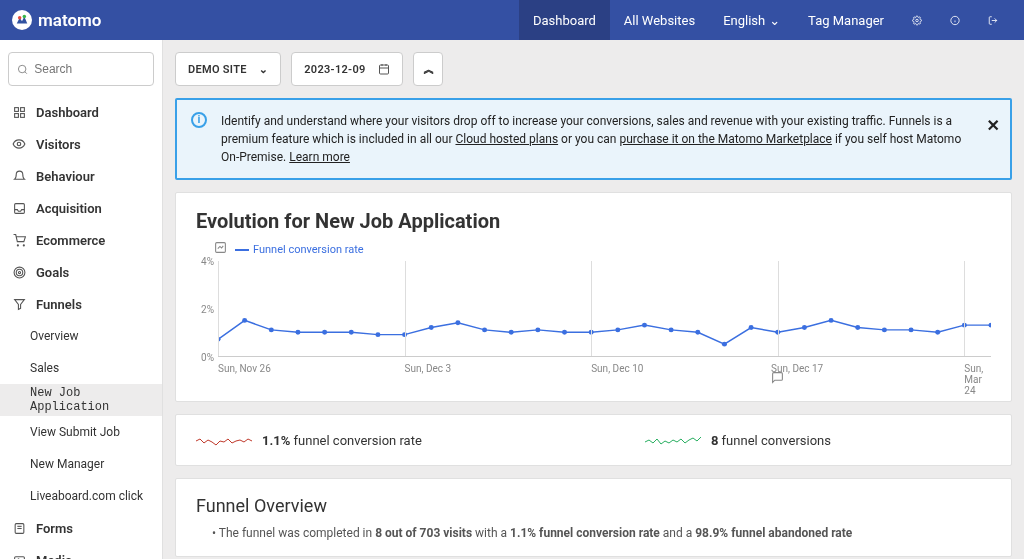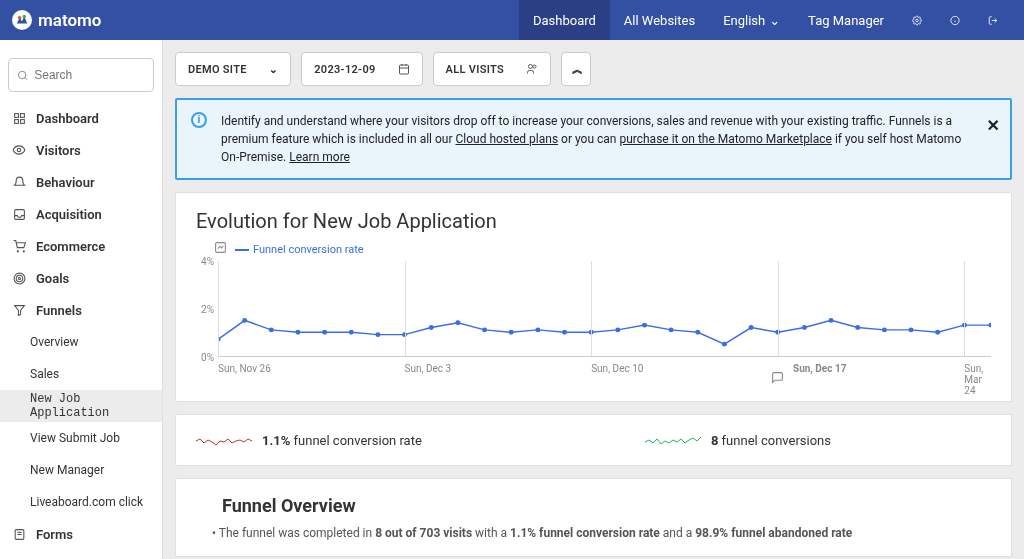--- a/index.html
+++ b/index.html
@@ -12,63 +12,63 @@
 .logo-mark svg { width: 14px; height: 14px; }
 .topnav-spacer { flex: 1; }
 .topnav-item { padding: 0 14px; height: 40px; display: flex; align-items: center; font-size: 13px; color: #fff; cursor: pointer; gap: 4px; }
 .topnav-item.active { background: #2b4084; }
 .topnav-icon { width: 38px; display: flex; justify-content: center; }
 
 
 .toolbar { display: flex; gap: 10px; padding: 12px 12px 0 12px; align-items: center; }
 .searchbox { flex: 0 0 150px; height: 34px; border: 1px solid #ccc; border-radius: 4px; background: #fff; display: flex; align-items: center; padding: 0 8px; color: #888; gap: 6px; }
 .searchbox input { border: none; outline: none; font-size: 12px; width: 100%; background: transparent; }
-.tbtn { height: 34px; border: 1px solid #ccc; border-radius: 4px; background: #fff; display: flex; align-items: center; padding: 0 12px; font-size: 11px; font-weight: 600; color: #333; letter-spacing: 0.3px; gap: 22px; cursor: pointer; }
+.tbtn { height: 34px; border: 1px solid #ccc; border-radius: 4px; background: #fff; display: flex; align-items: center; padding: 0 12px; font-size: 11px; font-weight: 600; color: #333; letter-spacing: 0.3px; gap: 12px; cursor: pointer; }
 .tbtn.icononly { padding: 0 10px; }
 
 
 .layout { display: flex; height: calc(559px - 40px); }
-.sidebar { width: 163px; background: #fff; border-right: 1px solid #e0e0e0; padding-top: 8px; overflow: hidden; }
+.sidebar { width: 163px; background: #fff; border-right: 1px solid #e0e0e0; padding-top: 2px; overflow: hidden; }
 .main { flex: 1; padding: 12px; overflow: hidden; }
 
 .sidemenu { list-style: none; margin-top: 6px; }
 .sidemenu li { display: flex; align-items: center; height: 32px; padding: 0 12px; font-size: 13px; color: #333; cursor: pointer; gap: 10px; }
 .sidemenu li .ic { width: 14px; display: flex; justify-content: center; color: #555; }
 .sidemenu li.bold { font-weight: 600; }
 .sidemenu li.sub { padding-left: 30px; font-weight: 400; font-size: 12px; }
 .sidemenu li.sub.active { background: #edecec; font-family: Liberation Mono, monospace; }
 
 
 .card { background: #fff; border: 1px solid #e0e0e0; border-radius: 2px; margin-bottom: 12px; }
 .notice { background: #eaf4fb; border: 2px solid #39a0e8; padding: 12px 34px 12px 44px; position: relative; font-size: 12px; color: #222; line-height: 1.5; }
 .notice .info-ic { position: absolute; left: 14px; top: 12px; width: 16px; height: 16px; border: 2px solid #39a0e8; border-radius: 50%; display: flex; align-items: center; justify-content: center; color: #39a0e8; font-weight: 700; font-size: 11px; }
 .notice .close-ic { position: absolute; right: 10px; top: 14px; cursor: pointer; font-size: 16px; font-weight: 700; }
 .notice a { color: #222; text-decoration: underline; }
 
 .chart-card { padding: 16px 20px 20px; }
-.chart-title { font-size: 20px; font-weight: 400; margin-bottom: 8px; }
+.chart-title { font-size: 20px; font-weight: 700; margin-bottom: 8px; }
 .chart-legend { font-size: 11px; color: #3b6fe0; margin-left: 26px; }
 .chart-legend::before { content: ""; display: inline-block; width: 14px; height: 2px; background: #3b6fe0; vertical-align: middle; margin-right: 4px; }
 .chart-wrap { position: relative; height: 120px; }
 .ylabels { position: absolute; left: -4px; top: 0; height: 96px; width: 22px; font-size: 10px; color: #888; }
 .ylabels div { position: absolute; right: 0; transform: translateY(-50%); }
 .plotarea { position: absolute; left: 22px; right: 0; top: 0; height: 96px; border-bottom: 1px solid #ccc; }
 .xlabels { position: absolute; left: 22px; right: 0; bottom: 0; height: 18px; font-size: 10px; color: #888; }
 .xlabels div { position: absolute; }
 .grid-v { position: absolute; top: 0; bottom: 0; width: 1px; background: #ddd; }
 .annotation-ic { position: absolute; font-size: 14px; color: #888; }
 .settings-ic-chart { position: absolute; color: #888; }
 
 
 .stats { display: flex; padding: 16px 20px; gap: 40px; }
 .stat { display: flex; align-items: center; gap: 10px; font-size: 13px; }
 .stat .spark { width: 56px; height: 18px; }
 .stat b { font-weight: 700; }
 
-.overview-title { font-size: 18px; font-weight: 700; padding: 16px 36px 0 20px; margin-left: 26px; }
+.overview-title { font-size: 18px; font-weight: 400; padding: 16px 36px 0 20px; }
 .overview-text { font-size: 12px; color: #555; padding: 10px 20px 16px 36px; }
 </style>
 </head>
 <body>
 
 <div class="topnav">
   <div class="logo">
     <span class="logo-mark">
       <svg viewBox="0 0 24 24">
           <path fill="#3152A0" d="M3 18 L8 8 L12 14 L16 6 L21 18 Z"></path>
@@ -227,28 +227,20 @@
         <span>DEMO SITE</span>
         <span>⌄</span>
       </div>
       <div class="tbtn">
         <span>2023-12-09</span>
         <svg width="12" height="12" viewBox="0 0 24 24" fill="none" stroke="#555" stroke-width="2">
             <rect x="3" y="4" width="18" height="18" rx="2"></rect>
             <line x1="16" y1="2" x2="16" y2="6"></line>
             <line x1="8" y1="2" x2="8" y2="6"></line>
             <line x1="3" y1="10" x2="21" y2="10"></line>
-          </svg>
-      </div>
-      <div class="tbtn">
-        <span>ALL VISITS</span>
-        <svg width="12" height="12" viewBox="0 0 24 24" fill="none" stroke="#555" stroke-width="2">
-            <circle cx="9" cy="7" r="4"></circle>
-            <path d="M3 21v-2a4 4 0 0 1 4-4h4a4 4 0 0 1 4 4v2"></path>
-            <circle cx="17" cy="7" r="3"></circle>
           </svg>
       </div>
       <div class="tbtn icononly">
         <span style="font-size:11px;letter-spacing:-3px;">︽</span>
       </div>
     </div>
 
     <div class="card notice">
       <div class="info-ic">i</div>
       <div class="close-ic">✕</div>
@@ -304,21 +296,21 @@
               <circle cx="693.0344827586207" cy="69.6" r="2.5" fill="#3b6fe0"></circle>
               <circle cx="719.6896551724137" cy="72" r="2.5" fill="#3b6fe0"></circle>
               <circle cx="746.344827586207" cy="64.8" r="2.5" fill="#3b6fe0"></circle>
               <circle cx="773" cy="64.8" r="2.5" fill="#3b6fe0"></circle>
             </svg>
         <div class="grid-v" style="left: 0px;"></div><div class="grid-v" style="left: 186.586px;"></div><div class="grid-v" style="left: 373.172px;"></div><div class="grid-v" style="left: 559.759px;"></div><div class="grid-v" style="left: 746.345px;"></div></div>
         <div class="xlabels" id="xlabels">
             <div style="left: 0px;">Sun, Nov 26</div>
             <div style="left: 186.586px; text-align: right;">Sun, Dec 3</div>
             <div style="left: 373.172px;">Sun, Dec 10</div>
-            <div style="left: 575px; font-weight: bold;">Sun, Dec 17</div>
+            <div style="left: 553px;">Sun, Dec 17</div>
             <div style="left: 746.345px;">Sun, Mar 24</div>
           </div>
       <div class="annotation-ic" style="left: 574.759px; top: 110px;"><svg width="13" height="13" viewBox="0 0 24 24" fill="none" stroke="#888" stroke-width="2">
               <path d="M21 15a2 2 0 0 1-2 2H7l-4 4V5a2 2 0 0 1 2-2h14a2 2 0 0 1 2 2z"></path>
             </svg></div>
         </div>
     </div>
 
     <div class="card stats">
       <div class="stat">

